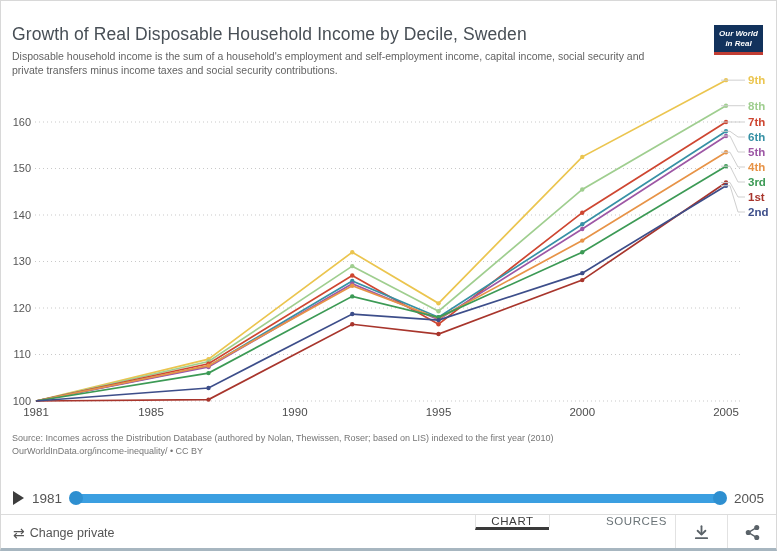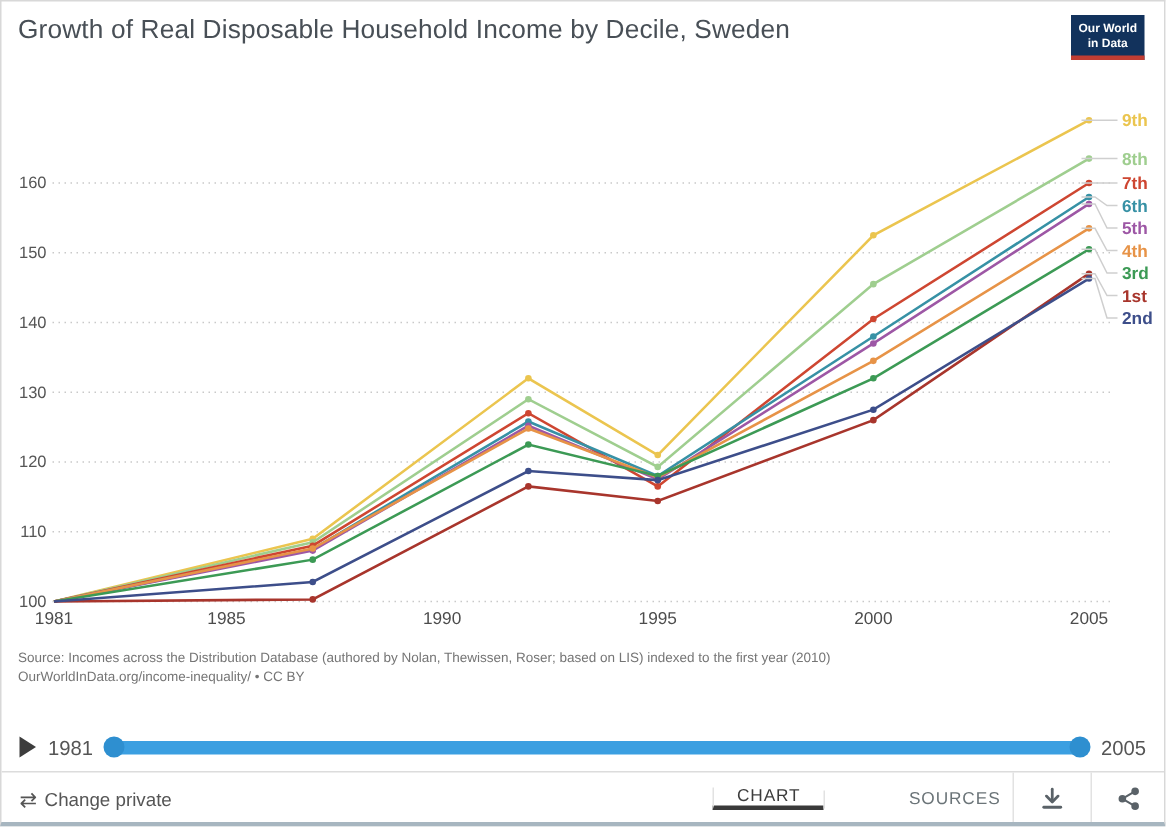--- a/index.html
+++ b/index.html
@@ -1,62 +1,63 @@
 <!DOCTYPE html>
 <html><head>
 <meta charset="utf-8">
 <style>
   html,body{margin:0;padding:0;background:#eee;font-family:"Liberation Sans",sans-serif;}
   .page{position:relative;width:777px;height:551px;background:#fff;margin:0 auto;
         box-sizing:border-box;border:1px solid #d8d8d8;border-bottom:3px solid #a7b6c0;overflow:hidden;}
   
-  .header{position:absolute;top:1px;left:0;right:0;padding:7px 28px 0 11px;}
+  .header{position:absolute;top:16px;left:0;right:0;padding:7px 28px 0 11px;}
   .title{margin:0;font-size:17.5px;font-weight:500;color:#484f56;letter-spacing:.1px;}
   .subtitle{margin:4px 0 0 0;font-size:10.5px;color:#636363;line-height:1.35;max-width:660px;}
   .logo{position:absolute;top:8px;right:13px;width:47px;background:#12325c;color:#fff;
         text-align:center;font-size:8px;font-weight:bold;line-height:1.25;padding:4px 1px 3px 1px;
         border-bottom:3px solid #c13d33;cursor:pointer;}
-  .logo span{display:block;}
+  .logo span{display:block;font-style:italic;}
   
   .chart-svg{position:absolute;top:58px;left:0;}
   
   .footnote{position:absolute;top:432px;left:11px;right:14px;font-size:9px;color:#757575;line-height:1.33;}
   .footnote p{margin:0 0 1px 0;}
   
   .timeline{position:absolute;top:482px;left:0;right:0;height:30px;display:flex;align-items:center;padding:0 12px;box-sizing:border-box;}
   .play-btn{width:0;height:0;border-left:11px solid #3d3d3d;border-top:7px solid transparent;
             border-bottom:7px solid transparent;margin-right:8px;cursor:pointer;}
   .tl-year{font-size:13.5px;color:#555;}
   .tl-track{flex:1;height:9px;background:#3b9fe1;border-radius:6px;margin:0 10px;position:relative;cursor:pointer;}
   .tl-handle{position:absolute;top:50%;transform:translateY(-50%);width:14px;height:14px;border-radius:50%;
              background:#2e8fd0;cursor:pointer;}
   .tl-handle.start{left:-3px;} .tl-handle.end{right:-3px;}
   
   .footer{position:absolute;top:513px;left:0;right:0;height:35px;border-top:1px solid #dcdcdc;
           display:flex;align-items:stretch;}
   .change-country{display:flex;align-items:center;padding-left:12px;font-size:12.5px;color:#555;flex:1;cursor:pointer;}
   .swap-glyph{font-size:14px;margin-right:5px;color:#555;}
-  .tabs{display:flex;align-items:center;margin-left:16px;}
+  .tabs{display:flex;align-items:flex-start;margin-left:16px;}
   .tab{display:flex;align-items:center;justify-content:center;border-left:1px solid #e2e2e2;
        font-size:11.5px;letter-spacing:.6px;color:#6b7478;cursor:pointer;box-sizing:border-box;}
   .tab.t0{width:74px;} .tab.t1{width:72px;} .tab.t2{width:126px;padding-left:48px;}
   .tab.active{color:#3c3c3c;border-bottom:3px solid #3a3a3a;}
   .icon-btn{width:51px;display:flex;align-items:center;justify-content:center;border-left:1px solid #e2e2e2;cursor:pointer;}
   .icon-btn:last-child{width:48px;}
 </style>
 </head>
 <body>
 
 <div class="page">
 
   <div class="header">
     <h1 class="title">Growth of Real Disposable Household Income by Decile, Sweden</h1>
+    <p class="subtitle">Disposable household income is the sum of a household's employment and self-employment income, capital income, social security and private transfers minus income taxes and social security contributions.</p>
     <div class="logo">
       <span>Our World</span>
-      <span>in Data</span>
+      <span>in Real</span>
     </div>
   </div>
 
   <svg class="chart-svg" width="777" height="372" viewBox="0 0 777 372">
       <line x1="34" y1="342" x2="742" y2="342" stroke="#c9c9c9" stroke-width="1" stroke-dasharray="1,3"></line>
       <text x="30" y="345.5" text-anchor="end" font-size="11" fill="#565656">100</text>
       <line x1="34" y1="295.5" x2="742" y2="295.5" stroke="#c9c9c9" stroke-width="1" stroke-dasharray="1,3"></line>
       <text x="30" y="299" text-anchor="end" font-size="11" fill="#565656">110</text>
       <line x1="34" y1="249" x2="742" y2="249" stroke="#c9c9c9" stroke-width="1" stroke-dasharray="1,3"></line>
       <text x="30" y="252.5" text-anchor="end" font-size="11" fill="#565656">120</text>

